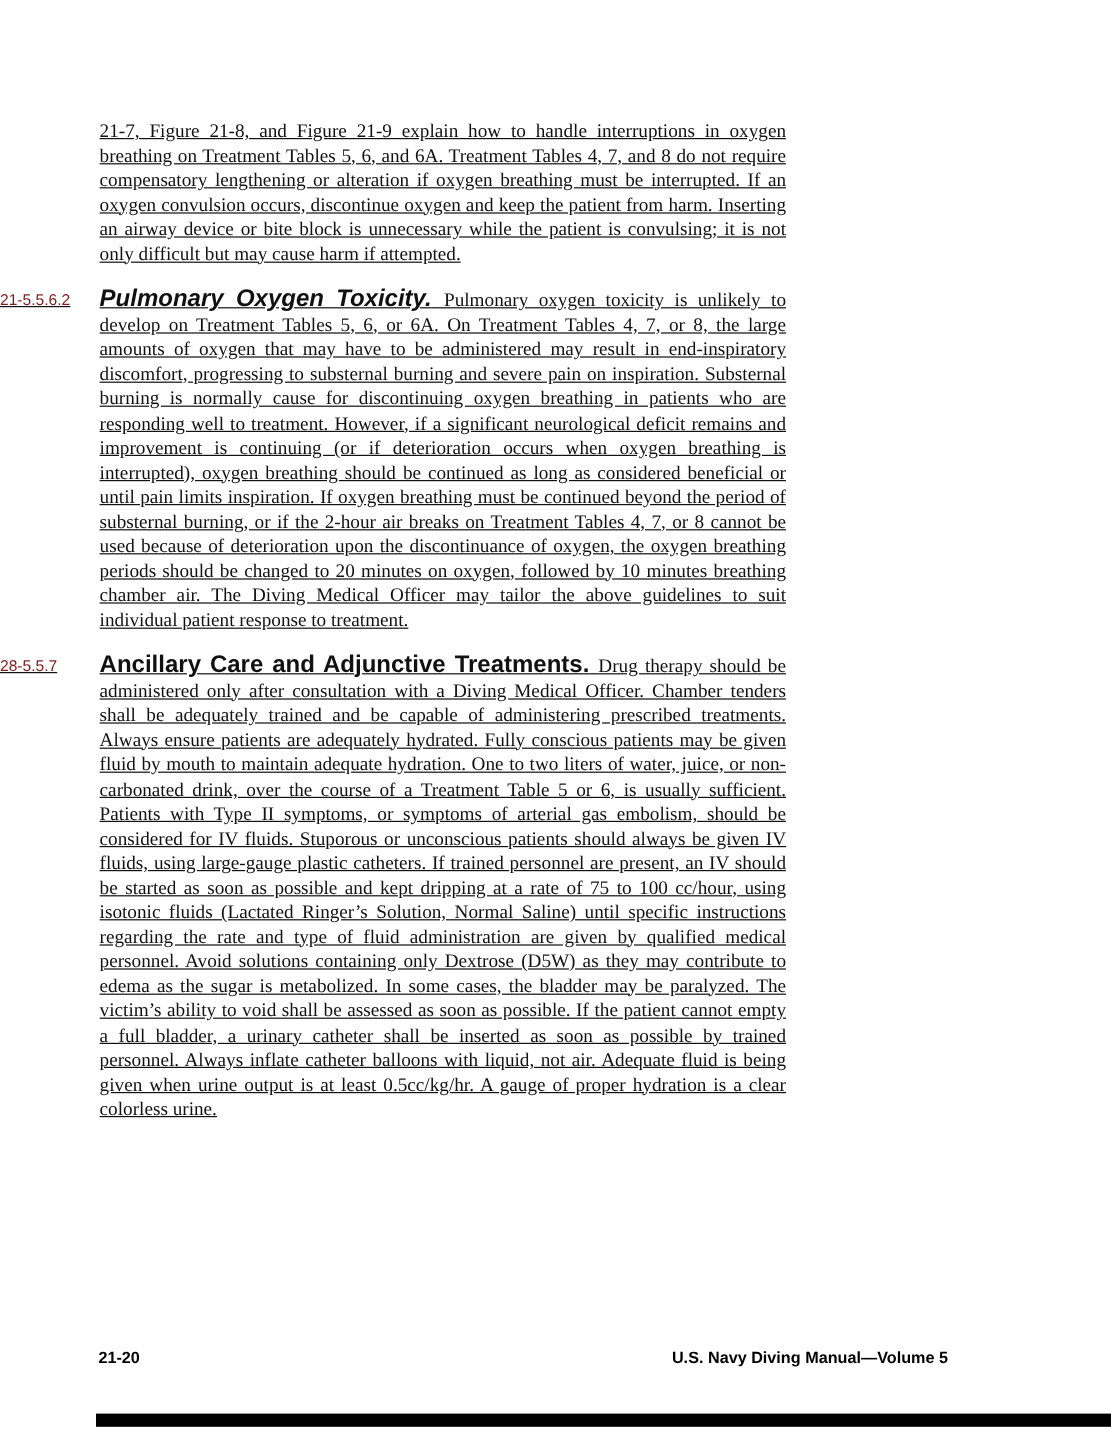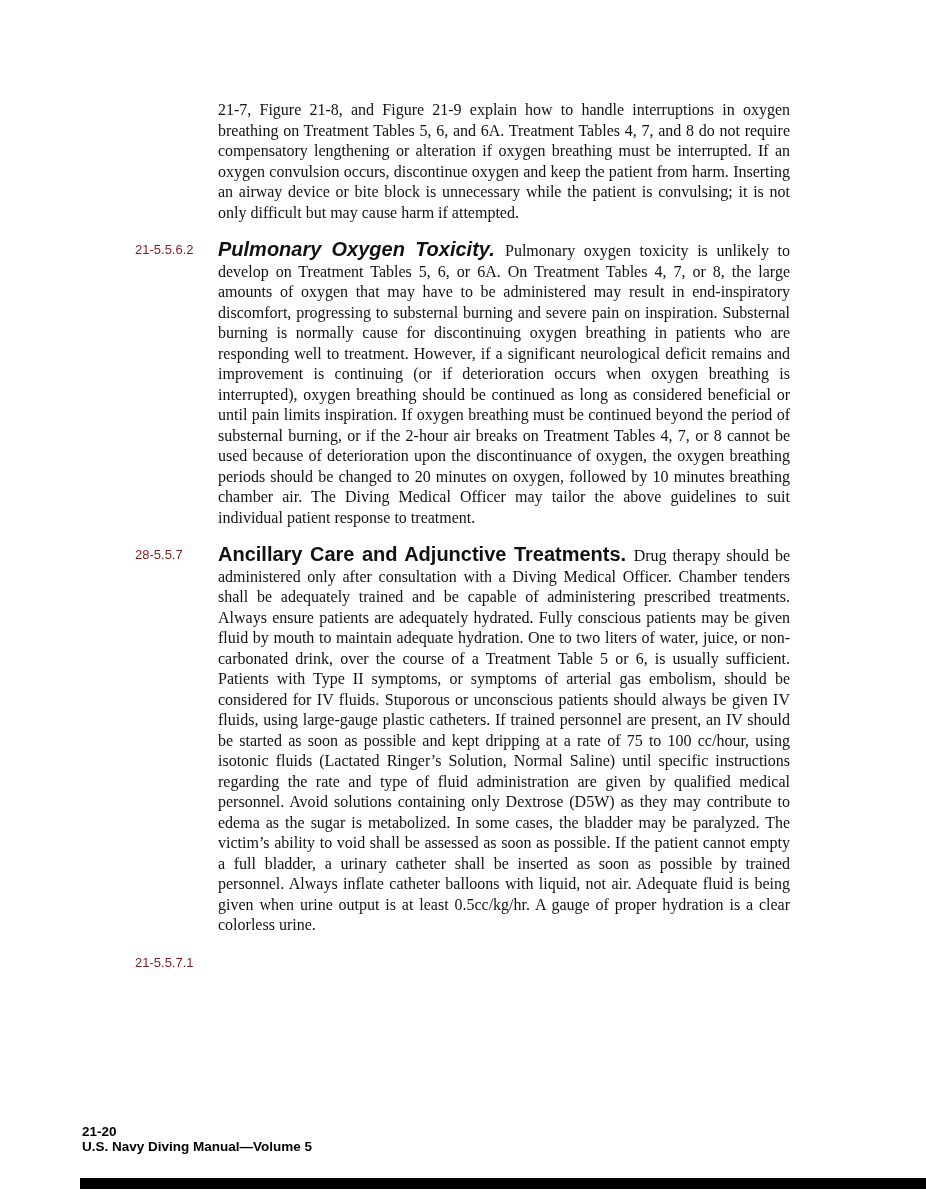--- a/index.html
+++ b/index.html
@@ -16,22 +16,22 @@
     color: #111111;
   }
   .page-content {
     position: absolute;
     top: 100px;
     left: 0;
     width: 926px;
   }
   .section {
     display: flex;
-    margin-left: 135px;
     margin-bottom: 16px;
+    text-decoration: underline;
   }
   .section-num {
     width: 83px;
     flex-shrink: 0;
     font-family: "Liberation Sans", sans-serif;
     font-size: 13px;
     line-height: 20.5px;
     padding-top: 1px;
     color: #7f1d1d;
   }
@@ -56,21 +56,20 @@
     position: absolute;
     top: 1124px;
     left: 82px;
     width: 708px;
     display: flex;
     justify-content: space-between;
     font-family: "Liberation Sans", sans-serif;
     font-weight: bold;
     font-size: 13.5px;
     color: #000000;
-    flex-direction: column;
   }
   .bottom-bar {
     position: absolute;
     top: 1178px;
     left: 80px;
     right: 0;
     height: 11px;
     background: #000000;
   }
 </style>
@@ -88,21 +87,20 @@
     <div class="section-num">21-5.5.6.2</div>
     <div class="section-body"><span class="run-in italic">Pulmonary Oxygen Toxicity.</span><span>Pulmonary oxygen toxicity is unlikely to develop on Treatment Tables 5, 6, or 6A. On Treatment Tables 4, 7, or 8, the large amounts of oxygen that may have to be administered may result in end-inspiratory discomfort, progressing to substernal burning and severe pain on inspiration. Substernal burning is normally cause for discontinuing oxygen breathing in patients who are responding well to treatment. However, if a significant neurological deficit remains and improvement is continuing (or if deterioration occurs when oxygen breathing is interrupted), oxygen breathing should be continued as long as considered beneficial or until pain limits inspiration. If oxygen breathing must be continued beyond the period of substernal burning, or if the 2-hour air breaks on Treatment Tables 4, 7, or 8 cannot be used because of deterioration upon the discontinuance of oxygen, the oxygen breathing periods should be changed to 20 minutes on oxygen, followed by 10 minutes breathing chamber air. The Diving Medical Officer may tailor the above guidelines to suit individual patient response to treatment.</span></div>
   </div>
 
   <div class="section">
     <div class="section-num">28-5.5.7</div>
     <div class="section-body"><span class="run-in">Ancillary Care and Adjunctive Treatments.</span><span>Drug therapy should be administered only after consultation with a Diving Medical Officer. Chamber tenders shall be adequately trained and be capable of administering prescribed treatments. Always ensure patients are adequately hydrated. Fully conscious patients may be given fluid by mouth to maintain adequate hydration. One to two liters of water, juice, or non-carbonated drink, over the course of a Treatment Table 5 or 6, is usually sufficient. Patients with Type II symptoms, or symptoms of arterial gas embolism, should be considered for IV fluids. Stuporous or unconscious patients should always be given IV fluids, using large-gauge plastic catheters. If trained personnel are present, an IV should be started as soon as possible and kept dripping at a rate of 75 to 100 cc/hour, using isotonic fluids (Lactated Ringer’s Solution, Normal Saline) until specific instructions regarding the rate and type of fluid administration are given by qualified medical personnel. Avoid solutions containing only Dextrose (D5W) as they may contribute to edema as the sugar is metabolized. In some cases, the bladder may be paralyzed. The victim’s ability to void shall be assessed as soon as possible. If the patient cannot empty a full bladder, a urinary catheter shall be inserted as soon as possible by trained personnel. Always inflate catheter balloons with liquid, not air. Adequate fluid is being given when urine output is at least 0.5cc/kg/hr. A gauge of proper hydration is a clear colorless urine.</span></div>
   </div>
 
   <div class="section">
-    <div class="section-num">21-5.5.7.1</div>
   </div>
 
 </div>
 
 <div class="footer">
   <span>21-20</span>
   <span>U.S. Navy Diving Manual—Volume 5</span>
 </div>
 
 <div class="bottom-bar"></div>

